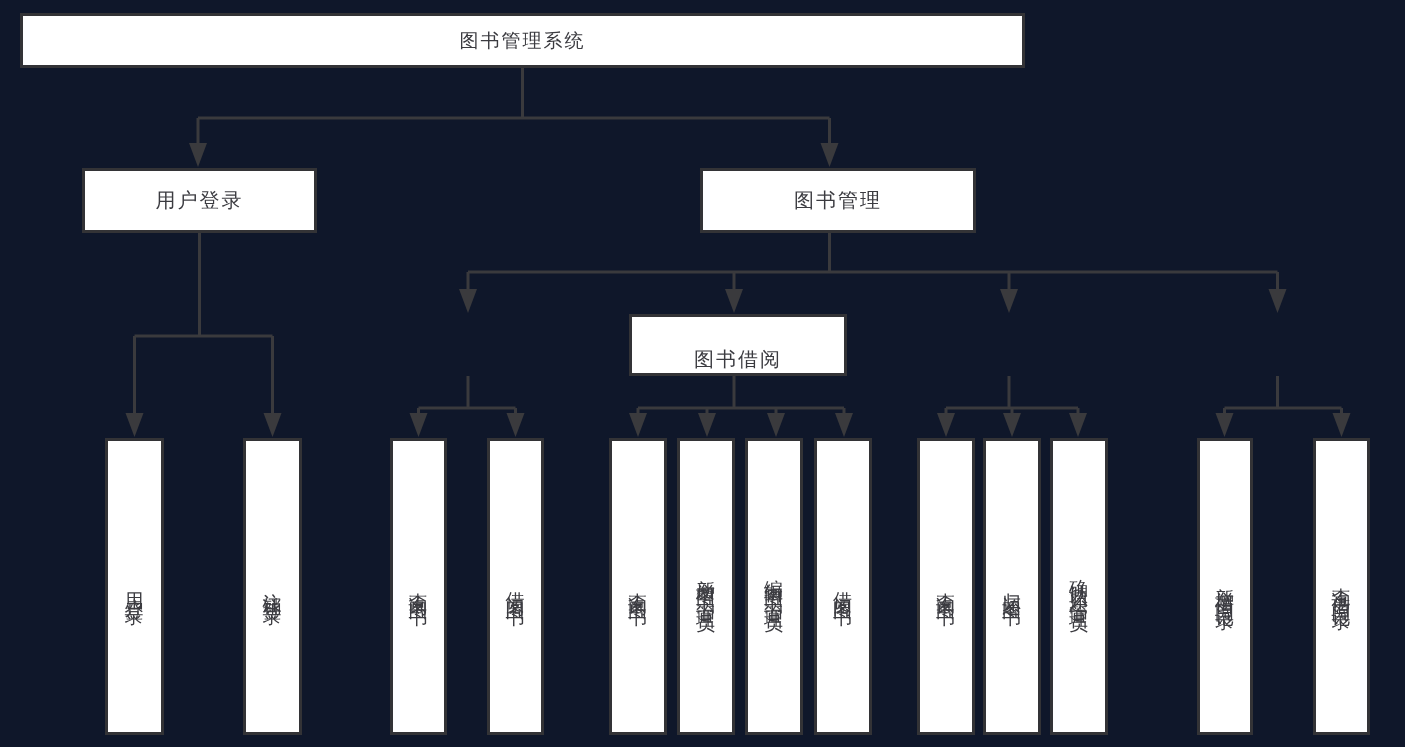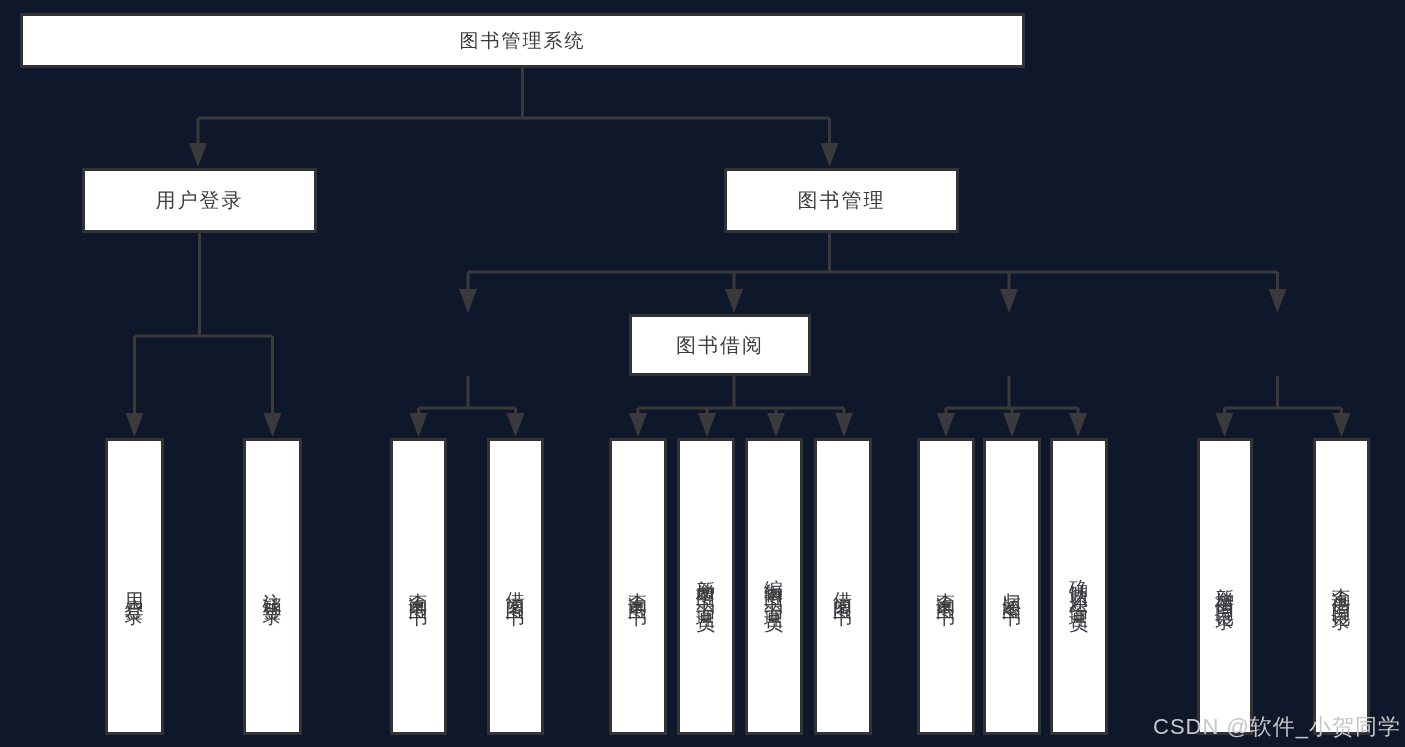--- a/index.html
+++ b/index.html
@@ -107,25 +107,25 @@
     </g>
   </svg>
 
   <div class="node node-h node-root" style="left:20px; top:13px; width:1005px; height:55px;">
     <span class="lbl">图书管理系统</span>
   </div>
 
   <div class="node node-h" style="left:82px; top:168px; width:235px; height:65px;">
     <span class="lbl">用户登录</span>
   </div>
-  <div class="node node-h" style="left:724px; top:168px; width:235px; height:65px;">
+  <div class="node node-h" style="left:700px; top:168px; width:276px; height:65px;">
     <span class="lbl">图书管理</span>
   </div>
 
-  <div class="node node-h" style="left:629px; top:314px; width:182px; height:62px;">
+  <div class="node node-h" style="left:629px; top:314px; width:218px; height:62px;align-items:flex-end;">
     <span class="lbl">图书借阅</span>
   </div>
 
   <div class="node node-v" style="left:105px; top:438px; width:59px; height:297px;">
     <span class="lbl">用户登录</span>
   </div>
   <div class="node node-v" style="left:243px; top:438px; width:59px; height:297px;">
     <span class="lbl">注销登录</span>
   </div>
 
@@ -159,15 +159,14 @@
     <span class="lbl">确认归还（管理员）</span>
   </div>
 
   <div class="node node-v" style="left:1197px; top:438px; width:56px; height:297px;">
     <span class="lbl">新增借阅记录</span>
   </div>
   <div class="node node-v" style="left:1313px; top:438px; width:57px; height:297px;">
     <span class="lbl">查询借阅记录</span>
   </div>
 
-  <div class="watermark">CSDN @软件_小贺同学</div>
 
 </div>
 
 </body></html>

